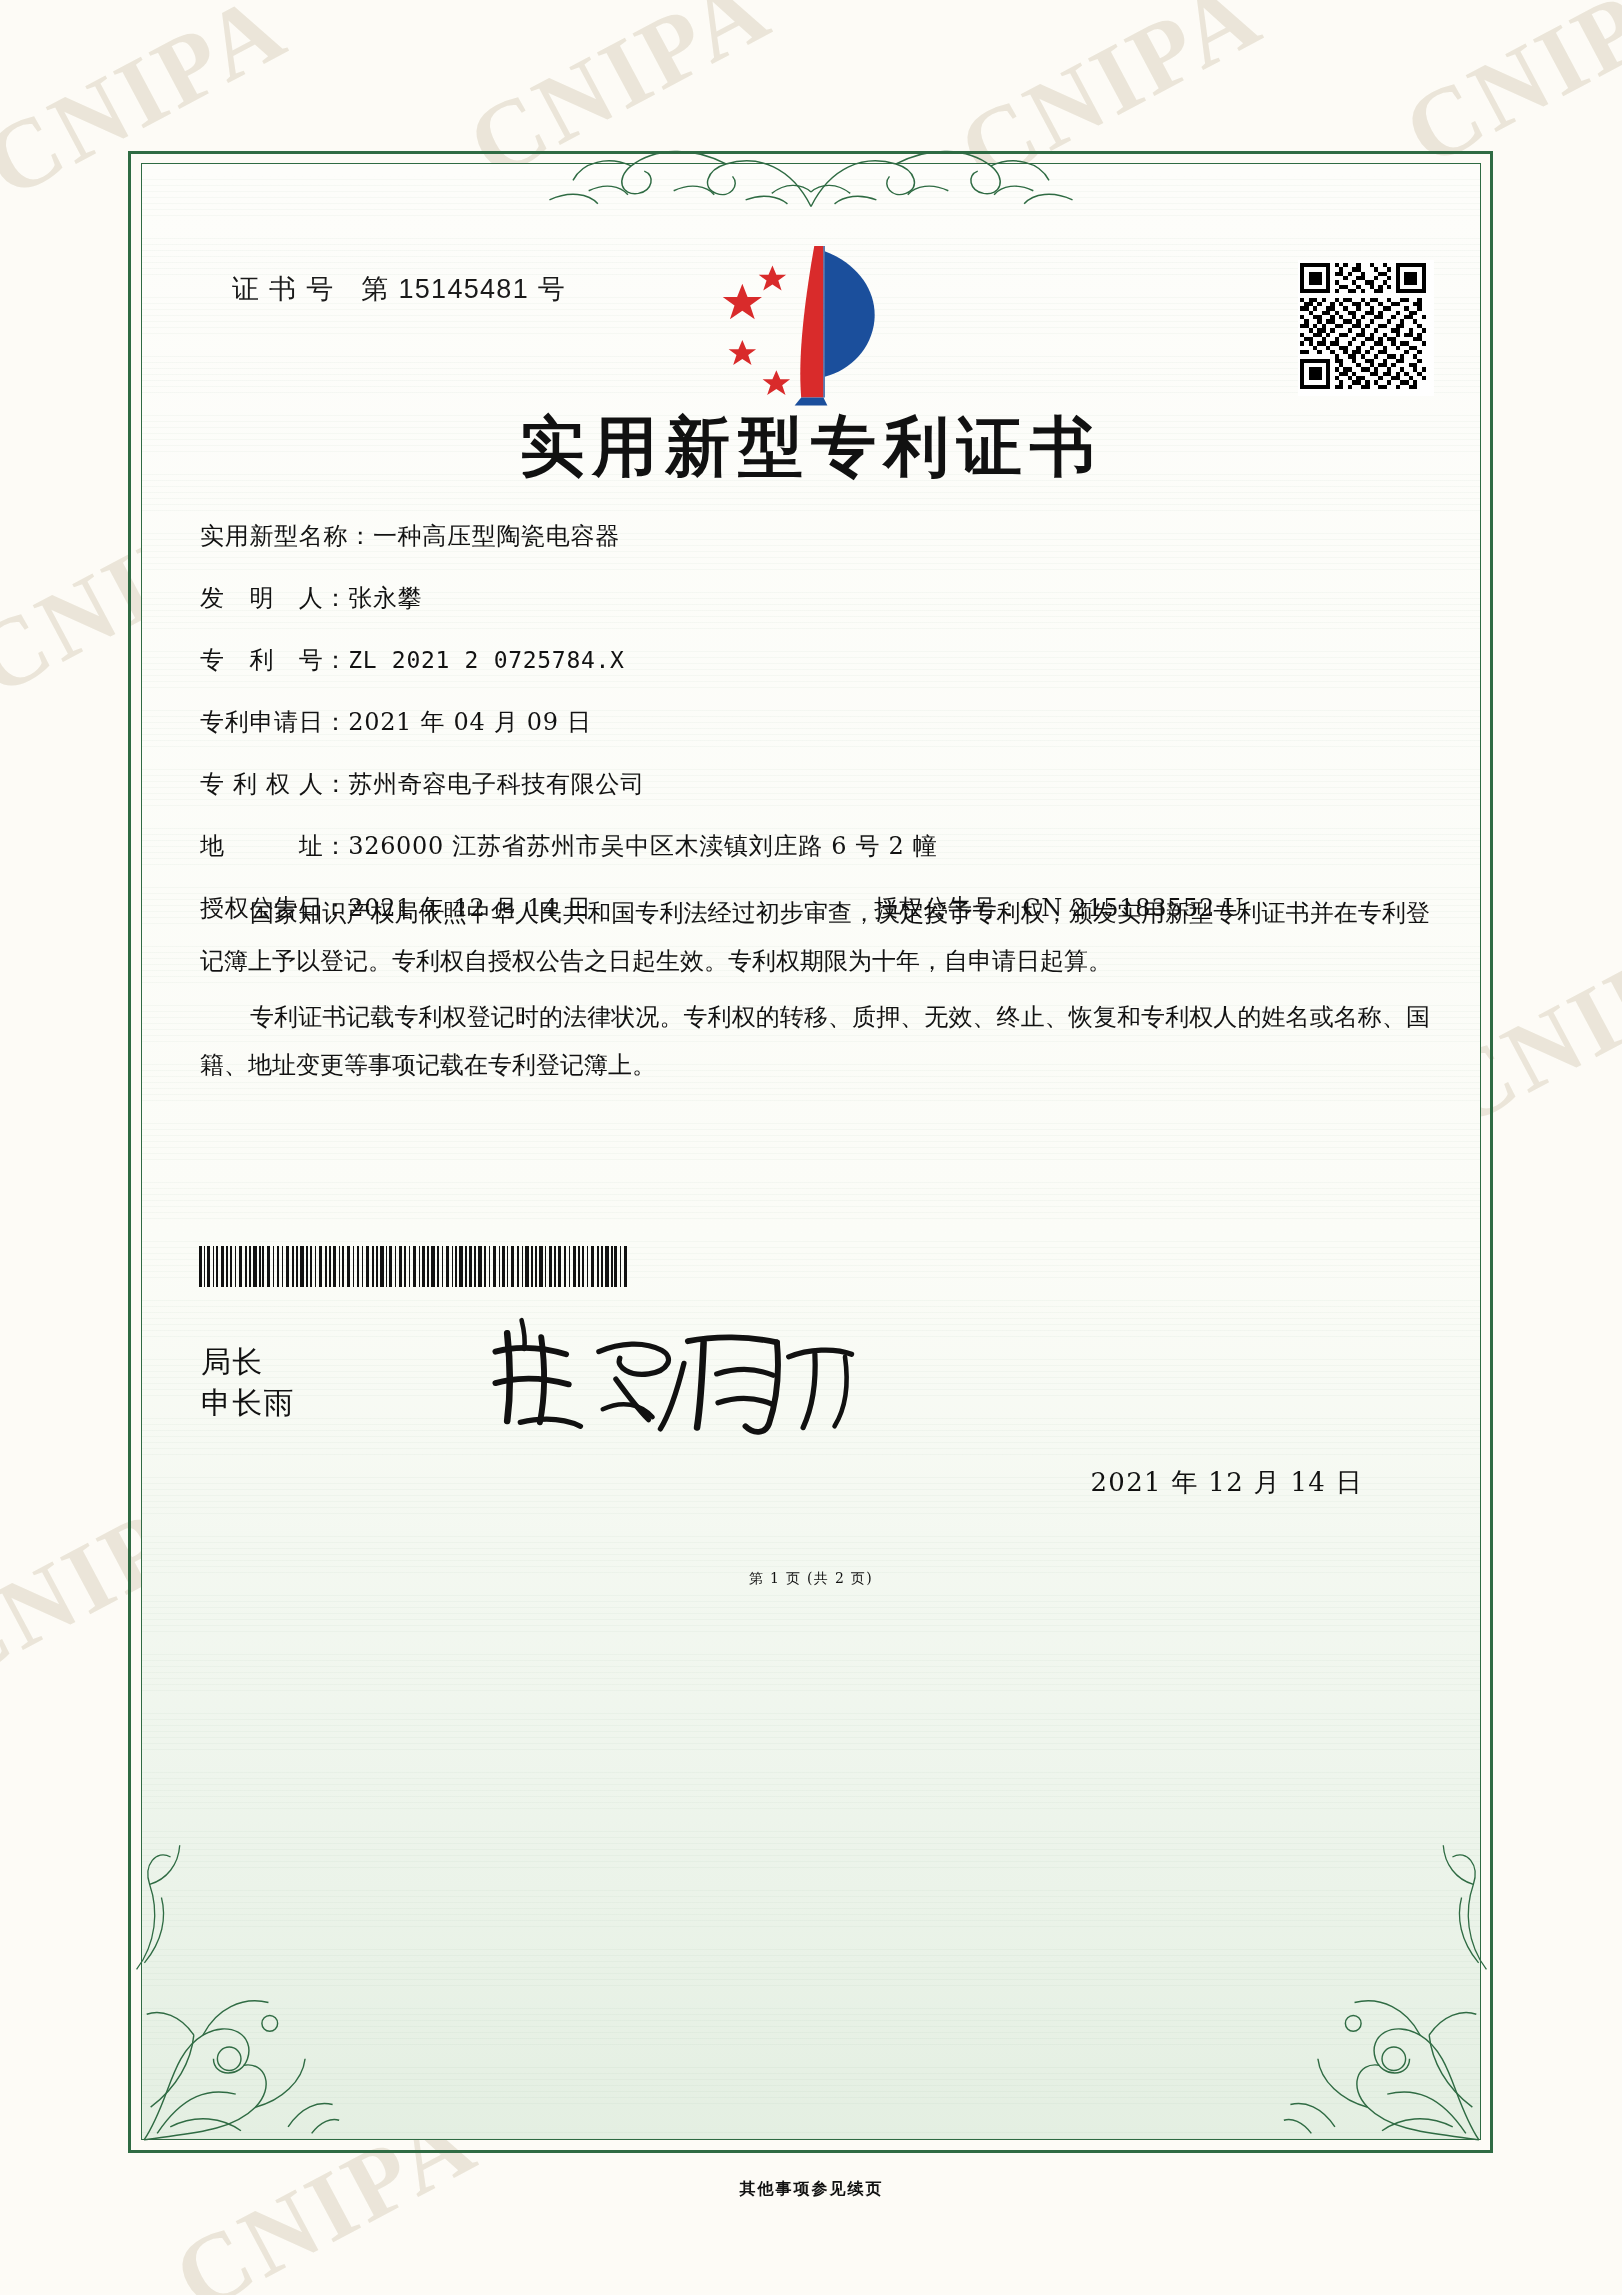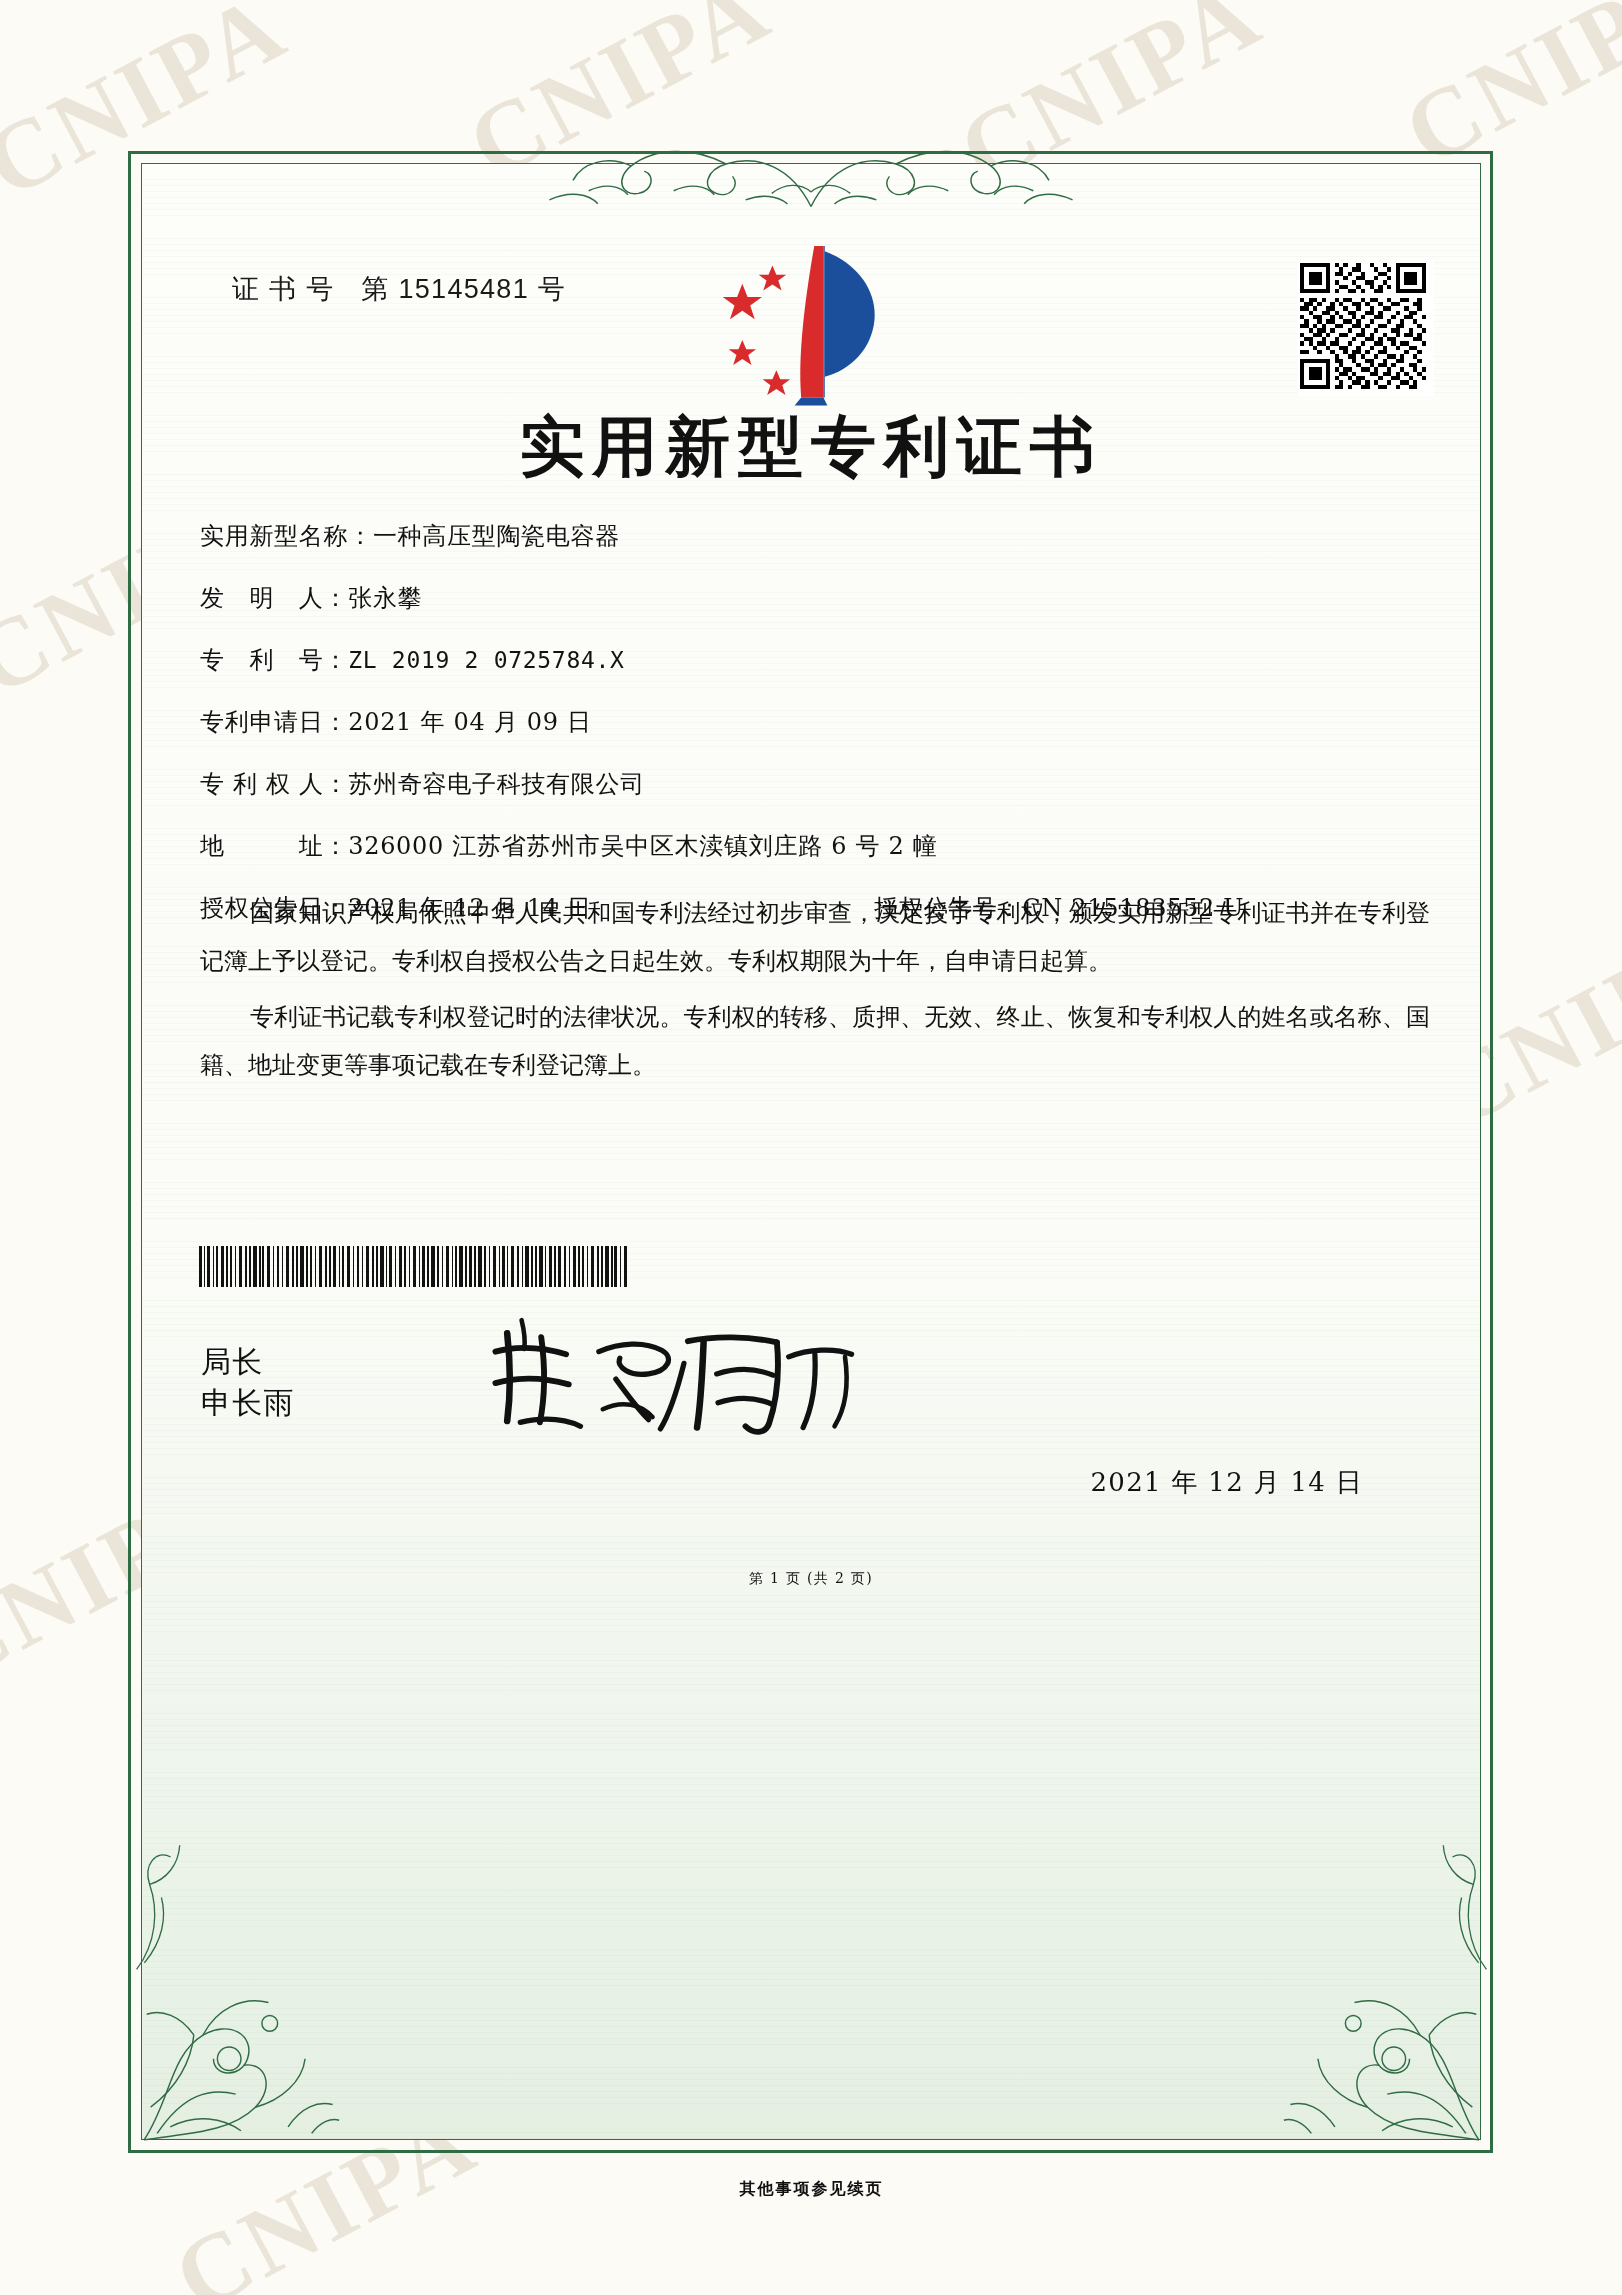--- a/index.html
+++ b/index.html
@@ -558,21 +558,21 @@
 
       <div class="field-row">
         <span class="field-label">实用新型名称：</span><span class="field-value">一种高压型陶瓷电容器</span>
       </div>
 
       <div class="field-row">
         <span class="field-label">发　明　人：</span><span class="field-value">张永攀</span>
       </div>
 
       <div class="field-row">
-        <span class="field-label">专　利　号：</span><span class="mono-val">ZL 2019 2 0725784.X</span>
+        <span class="field-label">专　利　号：</span><span class="mono-val">ZL 2021 2 0725784.X</span>
       </div>
 
       <div class="field-row">
         <span class="field-label">专利申请日：</span><span class="field-value">2021 年 04 月 09 日</span>
       </div>
 
       <div class="field-row">
         <span class="field-label">专 利 权 人：</span><span class="field-value">苏州奇容电子科技有限公司</span>
       </div>
 

